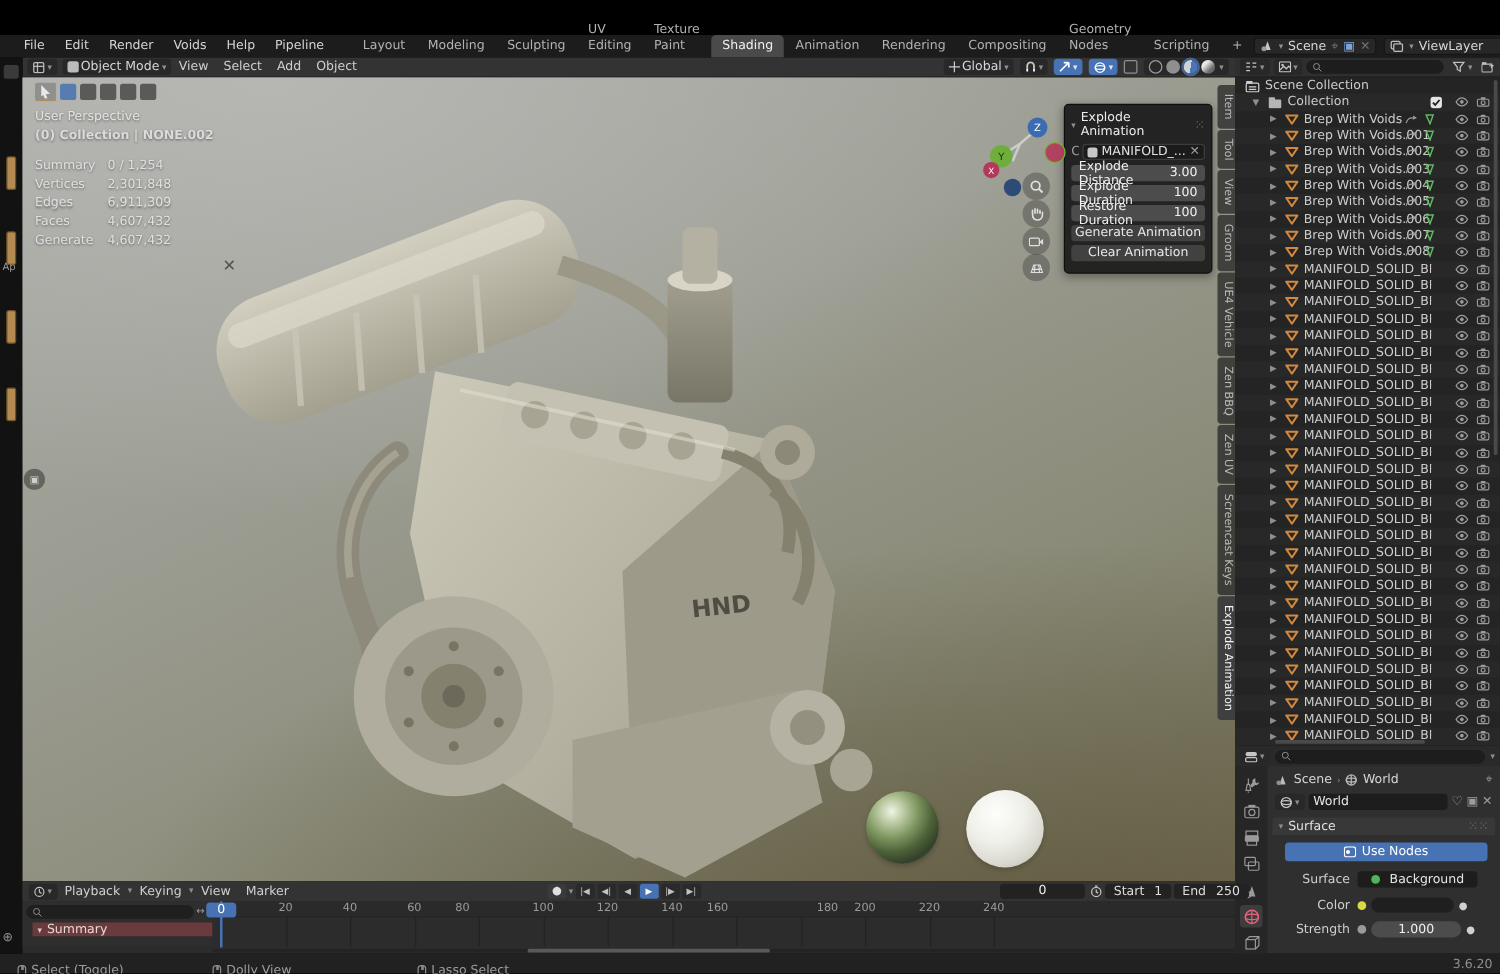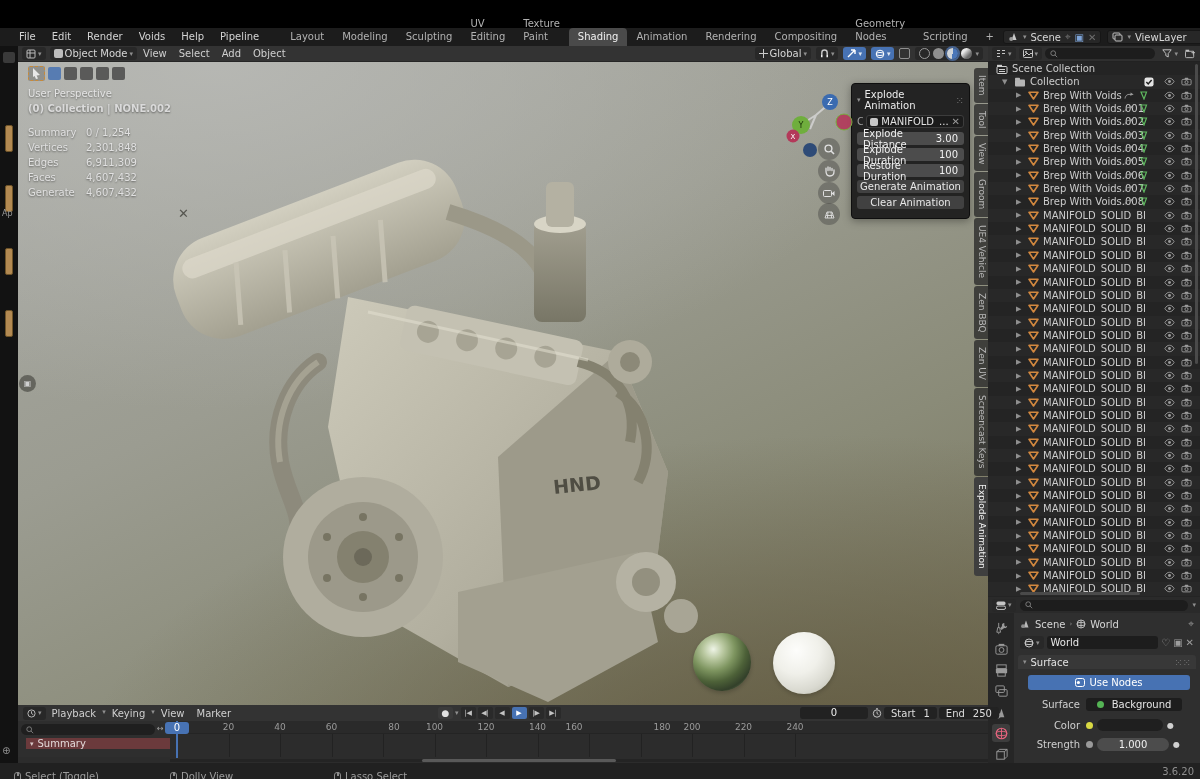--- a/index.html
+++ b/index.html
@@ -1659,21 +1659,21 @@
       <div class="range-field">
             <span>End</span>
             <span>250</span>
           </div>
     </div>
   </div>
   <div id="tl-ruler">
         <span class="tick-label" style="left: 58.5px;">20</span>
         <span class="tick-label" style="left: 110px;">40</span>
         <span class="tick-label" style="left: 161.5px;">60</span>
-        <span class="tick-label" style="left: 224px;">80</span>
+        <span class="tick-label" style="left: 200px;">80</span>
         <span class="tick-label" style="left: 264.5px;">100</span>
         <span class="tick-label" style="left: 316px;">120</span>
         <span class="tick-label" style="left: 367.5px;">140</span>
         <span class="tick-label" style="left: 404px;">160</span>
         <span class="tick-label" style="left: 492px;">180</span>
         <span class="tick-label" style="left: 522px;">200</span>
         <span class="tick-label" style="left: 573.5px;">220</span>
         <span class="tick-label" style="left: 625px;">240</span>
       </div>
   <div id="tl-channels">

